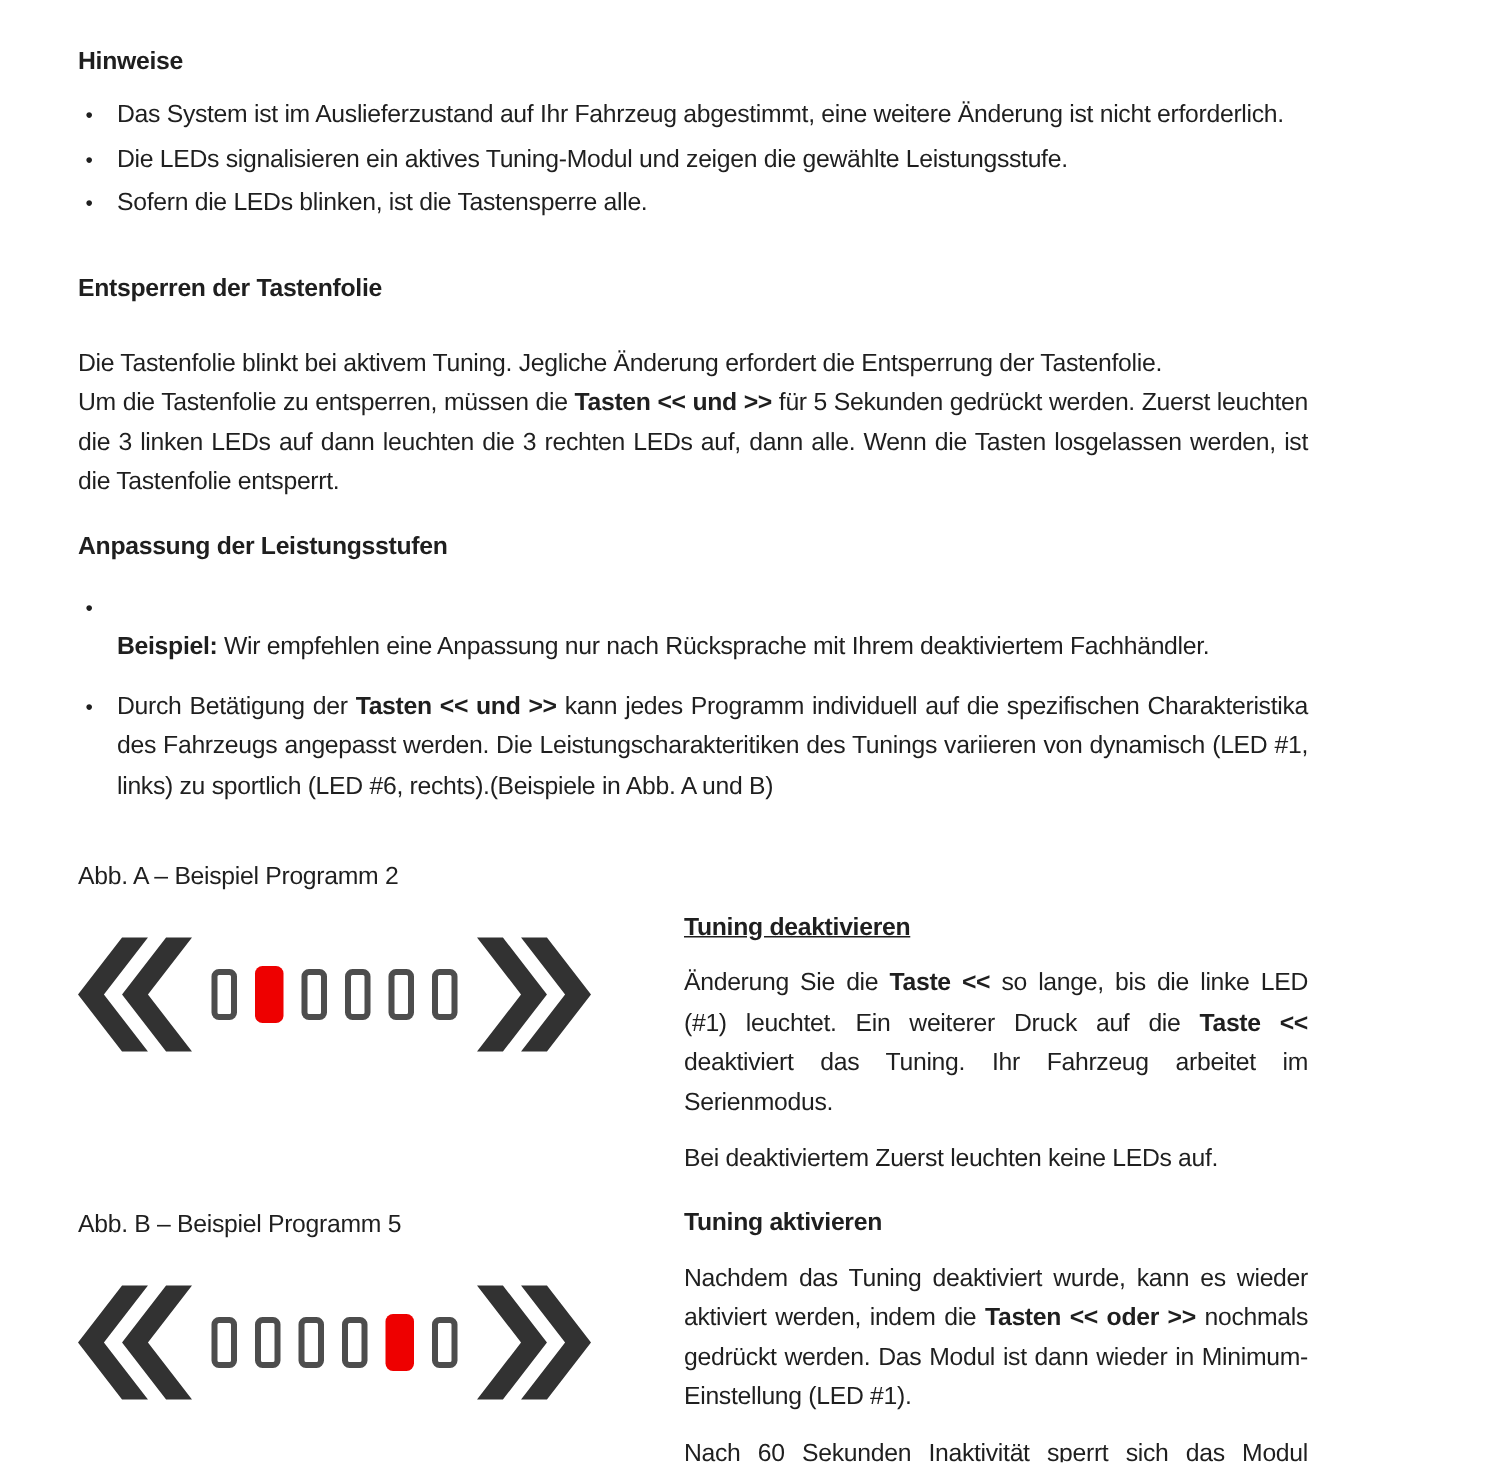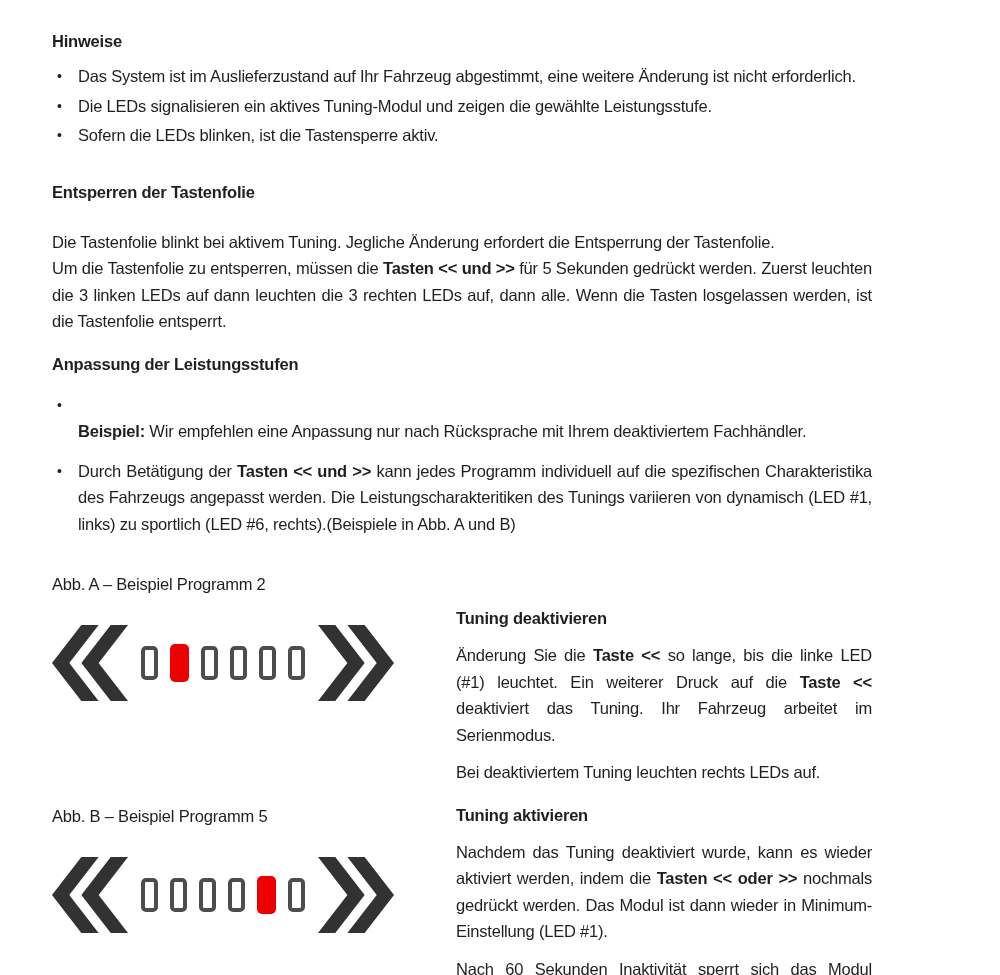--- a/index.html
+++ b/index.html
@@ -63,41 +63,41 @@
   .led.active{
     width:19px;height:38px;
     border:none;
     background:var(--led-active,#ee0000);
     border-radius:5px;
   }
   .right-col h3{
     font-size:16.5px;font-weight:bold;
     margin:16px 0 11px 0;line-height:26px;
   }
-  .right-col h3.first{margin-top:34px;}
+  .right-col h3.first{margin-top:34px;text-decoration:underline;}
 </style>
 </head>
 <body style="--text: #1f1f1f; --page-bg: #ffffff; --chevron: #323232; --led-border: #4d4d4d; --led-active: #ee0000;">
 
 <div class="page">
 
   <section class="sect-hinweise">
     <h2>Hinweise</h2>
     <ul class="bullets">
       <li class="bullet-item just">
         <span class="marker">•</span>
         <span><span>Das System ist im Auslieferzustand auf Ihr Fahrzeug abgestimmt, eine weitere Änderung ist nicht erforderlich.</span></span>
       </li>
       <li class="bullet-item">
         <span class="marker">•</span>
         <span><span>Die LEDs signalisieren ein aktives Tuning-Modul und zeigen die gewählte Leistungsstufe.</span></span>
       </li>
       <li class="bullet-item">
         <span class="marker">•</span>
-        <span><span>Sofern die LEDs blinken, ist die Tastensperre aktiv.</span></span>
+        <span><span>Sofern die LEDs blinken, ist die Tastensperre alle.</span></span>
       </li>
     </ul>
   </section>
 
   <section class="sect-entsperren">
     <h2>Entsperren der Tastenfolie</h2>
     <p style="margin-bottom:0;"><span>Die Tastenfolie blinkt bei aktivem Tuning. Jegliche Änderung erfordert die Entsperrung der Tastenfolie.</span></p>
     <p class="just"><span>Um die Tastenfolie zu entsperren, müssen die </span><span class="b">Tasten &lt;&lt; und &gt;&gt;</span><span> für 5 Sekunden gedrückt werden. Zuerst leuchten die 3 linken LEDs auf dann leuchten die 3 rechten LEDs auf, dann alle. Wenn die Tasten losgelassen werden, ist die Tastenfolie entsperrt.</span></p>
   </section>
 
@@ -165,21 +165,21 @@
             </g>
           </svg>
         </div>
       </div>
 
     </div>
 
     <div class="right-col">
       <h3 class="first">Tuning deaktivieren</h3>
       <p class="just"><span>Änderung Sie die </span><span class="b">Taste &lt;&lt;</span><span> so lange, bis die linke LED (#1) leuchtet. Ein weiterer Druck auf die </span><span class="b">Taste &lt;&lt;</span><span> deaktiviert das Tuning. Ihr Fahrzeug arbeitet im Serienmodus.</span></p>
-      <p><span>Bei deaktiviertem Tuning leuchten rechts LEDs auf.</span></p>
+      <p><span>Bei deaktiviertem Zuerst leuchten keine LEDs auf.</span></p>
 
       <h3>Tuning aktivieren</h3>
       <p class="just"><span>Nachdem das Tuning deaktiviert wurde, kann es wieder aktiviert werden, indem die </span><span class="b">Tasten &lt;&lt; oder &gt;&gt;</span><span> nochmals gedrückt werden. Das Modul ist dann wieder in Minimum-Einstellung (LED #1).</span></p>
       <p class="just"><span>Nach 60 Sekunden Inaktivität sperrt sich das Modul automatisch wieder.</span></p>
     </div>
 
   </div>
 </div>
 
 </body></html>

